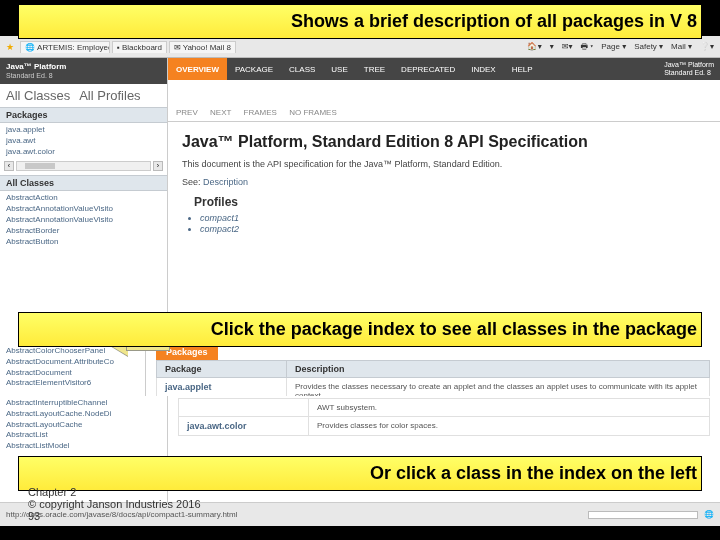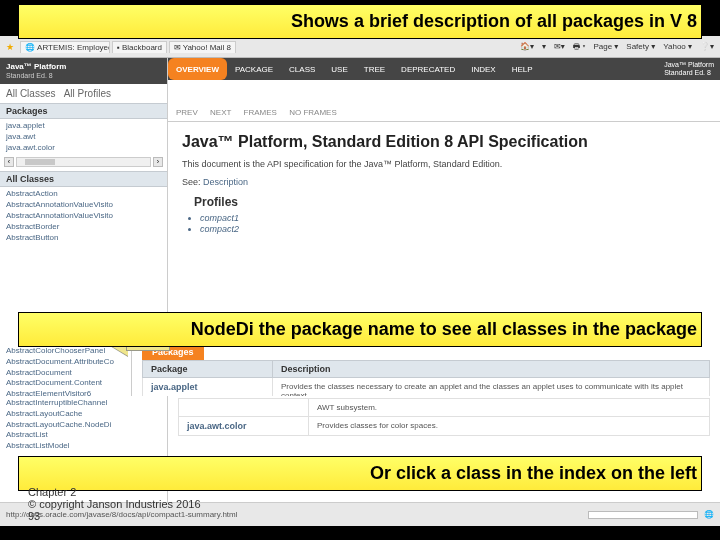--- a/index.html
+++ b/index.html
@@ -16,35 +16,35 @@
   .browser-tab { background: #f5f5f5; border: 1px solid #ccc; border-bottom: none; padding: 1px 4px; font-size: 8px; display: flex; align-items: center; gap: 2px; max-width: 90px; white-space: nowrap; overflow: hidden; }
   .toolbar-right { margin-left: auto; display: flex; gap: 8px; font-size: 8px; align-items: center; }
   .toolbar-right span { display: flex; align-items: center; gap: 2px; }
 
   .content-area { position: absolute; top: 58px; bottom: 28px; left: 0; right: 0; background: #fff; display: flex; }
   .left-col { width: 168px; border-right: 1px solid #ccc; display: flex; flex-direction: column; }
   .java-header { background: #454545; color: #fff; padding: 4px 6px; font-size: 8px; line-height: 1.2; }
   .java-header .jtitle { font-weight: bold; }
   .java-header .jed { font-size: 7px; color: #ccc; }
 
-  .side-top-links { padding: 4px 6px; font-size: 10px; color: #666; }
+  .side-top-links { padding: 4px 6px; font-size: 13px; color: #666; }
   .side-top-links span { margin-right: 6px; }
 
   .side-head { background: #dfe6ec; padding: 2px 6px; font-size: 9px; font-weight: bold; color: #333; border-top: 1px solid #c5cbd1; border-bottom: 1px solid #c5cbd1; }
   .side-list { padding: 2px 6px 4px; font-size: 8px; line-height: 1.35; color: #4a6785; overflow: hidden; }
   .side-list div { white-space: nowrap; }
   .scroll-holder { display: flex; align-items: center; gap: 2px; padding: 0 4px 4px; }
   .hscroll { flex: 1; height: 10px; background: #f0f0f0; border: 1px solid #ccc; position: relative; }
   .hscroll::after { content: ""; position: absolute; left: 8px; top: 1px; width: 30px; height: 6px; background: #c8c8c8; }
   .sbtn { width: 10px; height: 10px; background: #e8e8e8; border: 1px solid #bbb; font-size: 7px; text-align: center; line-height: 8px; }
 
   .right-col { flex: 1; display: flex; flex-direction: column; position: relative; overflow: hidden; }
   .nav-bar { background: #454545; display: flex; align-items: center; height: 22px; font-size: 8px; }
   .nav-item { padding: 0 8px; color: #fff; height: 100%; display: flex; align-items: center; }
-  .nav-item.active { background: #f58220; font-weight: bold; border-radius: 6px; }
+  .nav-item.active { background: #f58220; font-weight: bold; }
   .nav-right { margin-left: auto; background: #454545; color: #fff; padding: 2px 6px; font-size: 7px; line-height: 1.1; }
   .subnav { border-bottom: 1px solid #ccc; padding: 4px 8px; font-size: 8px; color: #888; margin-top: 24px; }
   .subnav span { margin-right: 10px; }
 
   .main-body { padding: 10px 14px; font-size: 10px; color: #333; }
   .main-title { font-size: 16px; font-weight: bold; color: #222; line-height: 1.2; margin-bottom: 8px; }
   .main-para { font-size: 9px; margin-bottom: 8px; color: #444; }
   .link { color: #4a6785; }
   .sec-head { font-size: 12px; font-weight: bold; margin: 8px 12px 4px; }
   .bullets { margin-left: 18px; font-size: 9px; color: #4a6785; font-style: italic; }
@@ -67,29 +67,29 @@
   .status-right { margin-left: auto; display: flex; align-items: center; gap: 6px; }
 
   .footer-overlay { position: absolute; bottom: 8px; left: 0; right: 0; display: flex; justify-content: space-between; font-size: 11px; color: #333; padding: 2px 28px 10px; z-index: 200; flex-direction: column; }
 
   .pkg-section-low { position: absolute; top: 396px; left: 0; right: 0; height: 60px; background: #fff; display: flex; z-index: 40; }
   .pkg-section-low .lcol { width: 168px; border-right: 1px solid #ccc; padding: 2px 6px; font-size: 8px; color: #4a6785; line-height: 1.35; overflow: hidden; }
   .pkg-section-low .lcol div { white-space: nowrap; }
   .pkg-section-low .rcol { flex: 1; padding: 2px 10px; }
 
   .pkg-row2 { position: absolute; top: 344px; left: 0; right: 0; height: 52px; background: #fff; display: flex; z-index: 40; }
-  .pkg-row2 .lcol { width: 132px; border-right: 1px solid #ccc; padding: 2px 6px; font-size: 8px; color: #4a6785; line-height: 1.35; overflow: hidden; }
+  .pkg-row2 .lcol { width: 146px; border-right: 1px solid #ccc; padding: 2px 6px; font-size: 8px; color: #4a6785; line-height: 1.35; overflow: hidden; }
   .pkg-row2 .lcol div { white-space: nowrap; }
   .pkg-row2 .rcol { flex: 1; padding: 0 10px; }
 </style>
 </head>
 <body>
 
 <div class="yellow-banner banner1">Shows a brief description of all packages in V 8</div>
-<div class="yellow-banner banner2">NodeDi the package name to see all classes in the package</div>
+<div class="yellow-banner banner2">Click the package index to see all classes in the package</div>
 <div class="yellow-banner banner3">Or click a class in the index on the left</div>
 
 <div class="browser-chrome">
   <span class="fav">★</span>
   <div class="tab-strip">
     <div class="browser-tab">
         <span>🌐</span>
         <span>ARTEMIS: Employee Porta..</span>
       </div>
     <div class="browser-tab">
@@ -101,21 +101,21 @@
         <span>Yahoo! Mail 8</span>
       </div>
   </div>
   <div class="toolbar-right">
     <span>🏠▾</span>
     <span>▾</span>
     <span>✉▾</span>
     <span>🖶 ▾</span>
     <span>Page ▾</span>
     <span>Safety ▾</span>
-    <span>Yahoo ▾</span>
+    <span>Mail ▾</span>
     <span>❔▾</span>
   </div>
 </div>
 
 <div class="content-area">
   <div class="left-col">
     <div class="java-header">
       <div class="jtitle">Java™ Platform</div>
       <div class="jed">Standard Ed. 8</div>
     </div>
@@ -177,21 +177,20 @@
       </ul>
     </div>
   </div>
 </div>
 
 <div class="pkg-row2">
   <div class="lcol">
     <div>AbstractColorChooserPanel</div>
     <div>AbstractDocument.AttributeCo</div>
     <div>AbstractDocument</div>
-    <div>AbstractDocument.Content</div>
     <div>AbstractElementVisitor6</div>
 
   </div>
   <div class="rcol">
     <div class="pkg-tab">Packages</div>
     <table class="pkg-table">
       <tbody>
           <tr>
         <th style="width:130px">Package</th>
         <th>Description</th>
@@ -207,22 +206,22 @@
 
 <div class="arrow-callout">
   <div class="arrow-head2"></div>
   <div class="arrow-head"></div>
   <div class="arrow-body"></div>
 </div>
 
 <div class="pkg-section-low">
   <div class="lcol">
     <div>AbstractInterruptibleChannel</div>
+    <div>AbstractLayoutCache.NodeDi</div>
     <div>AbstractLayoutCache</div>
-    <div>AbstractLayoutCache.NodeDi</div>
     <div>AbstractList</div>
     <div>AbstractListModel</div>
   </div>
   <div class="rcol">
     <table class="pkg-table">
       <tbody>
           <tr>
         <td style="width:130px" class="desc"></td>
         <td class="desc">AWT subsystem.</td>
       </tr>

